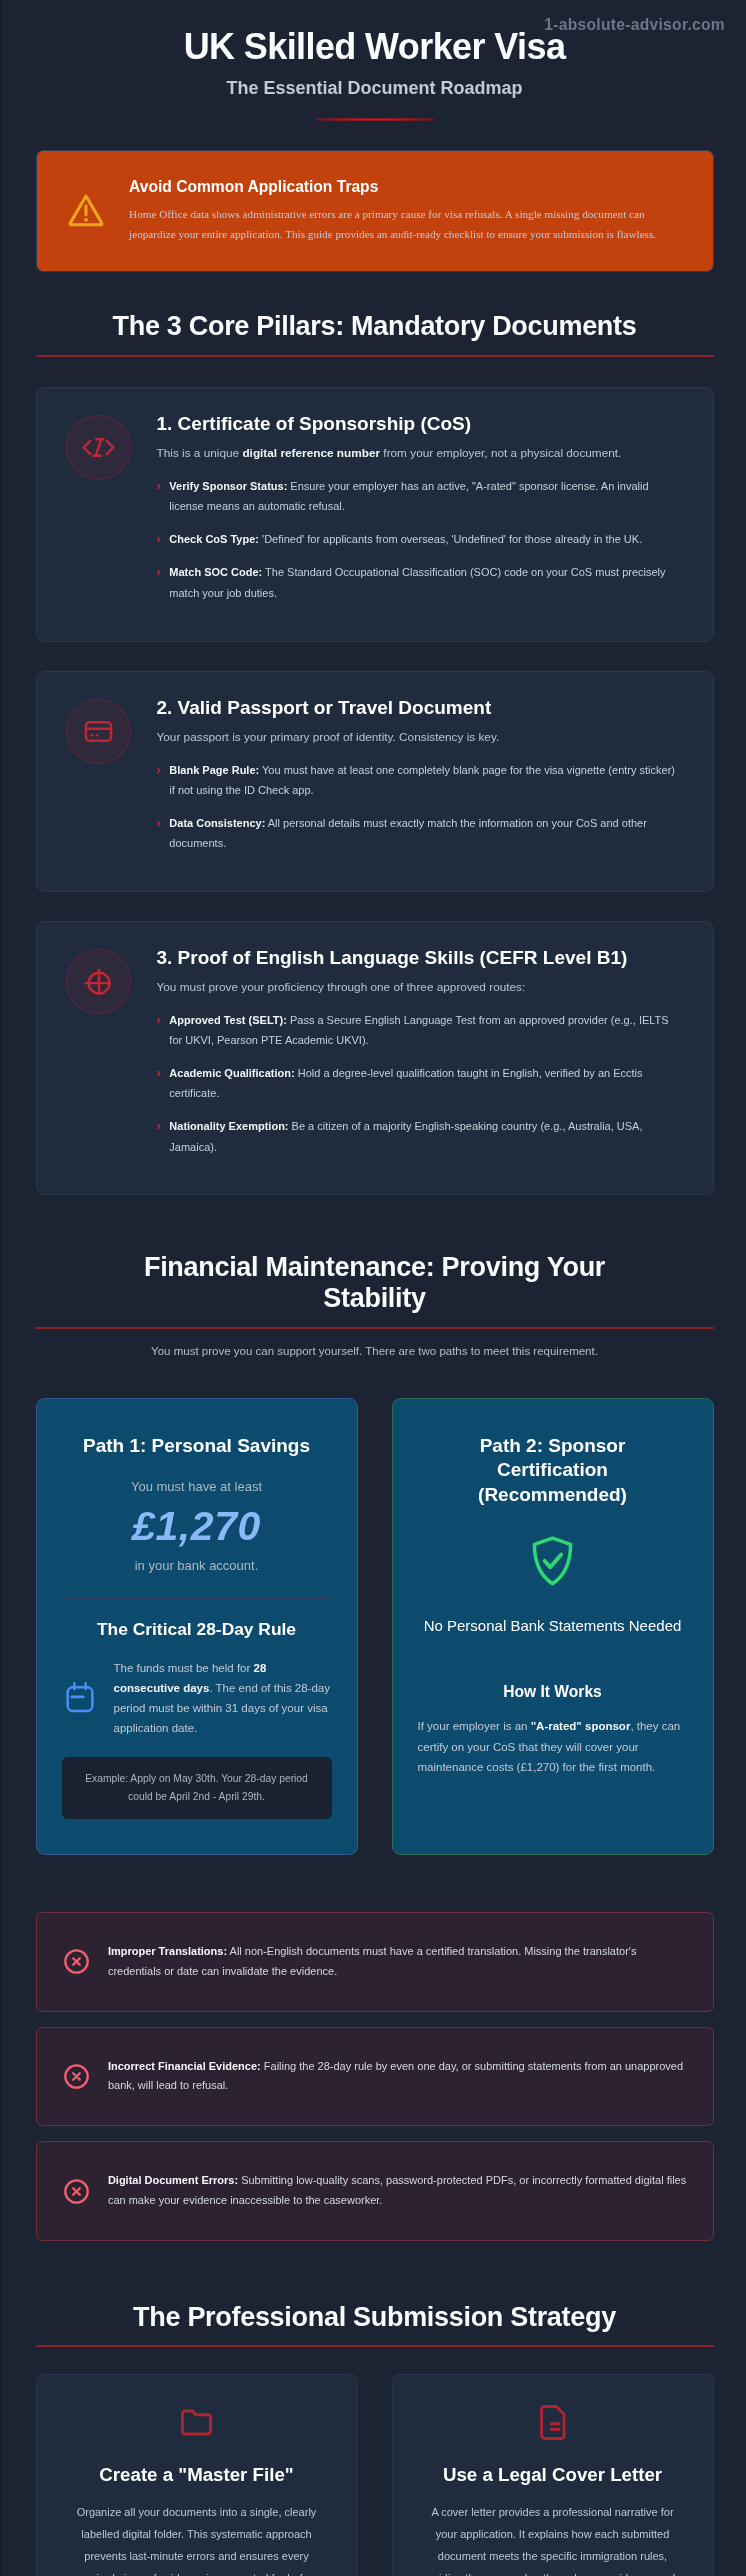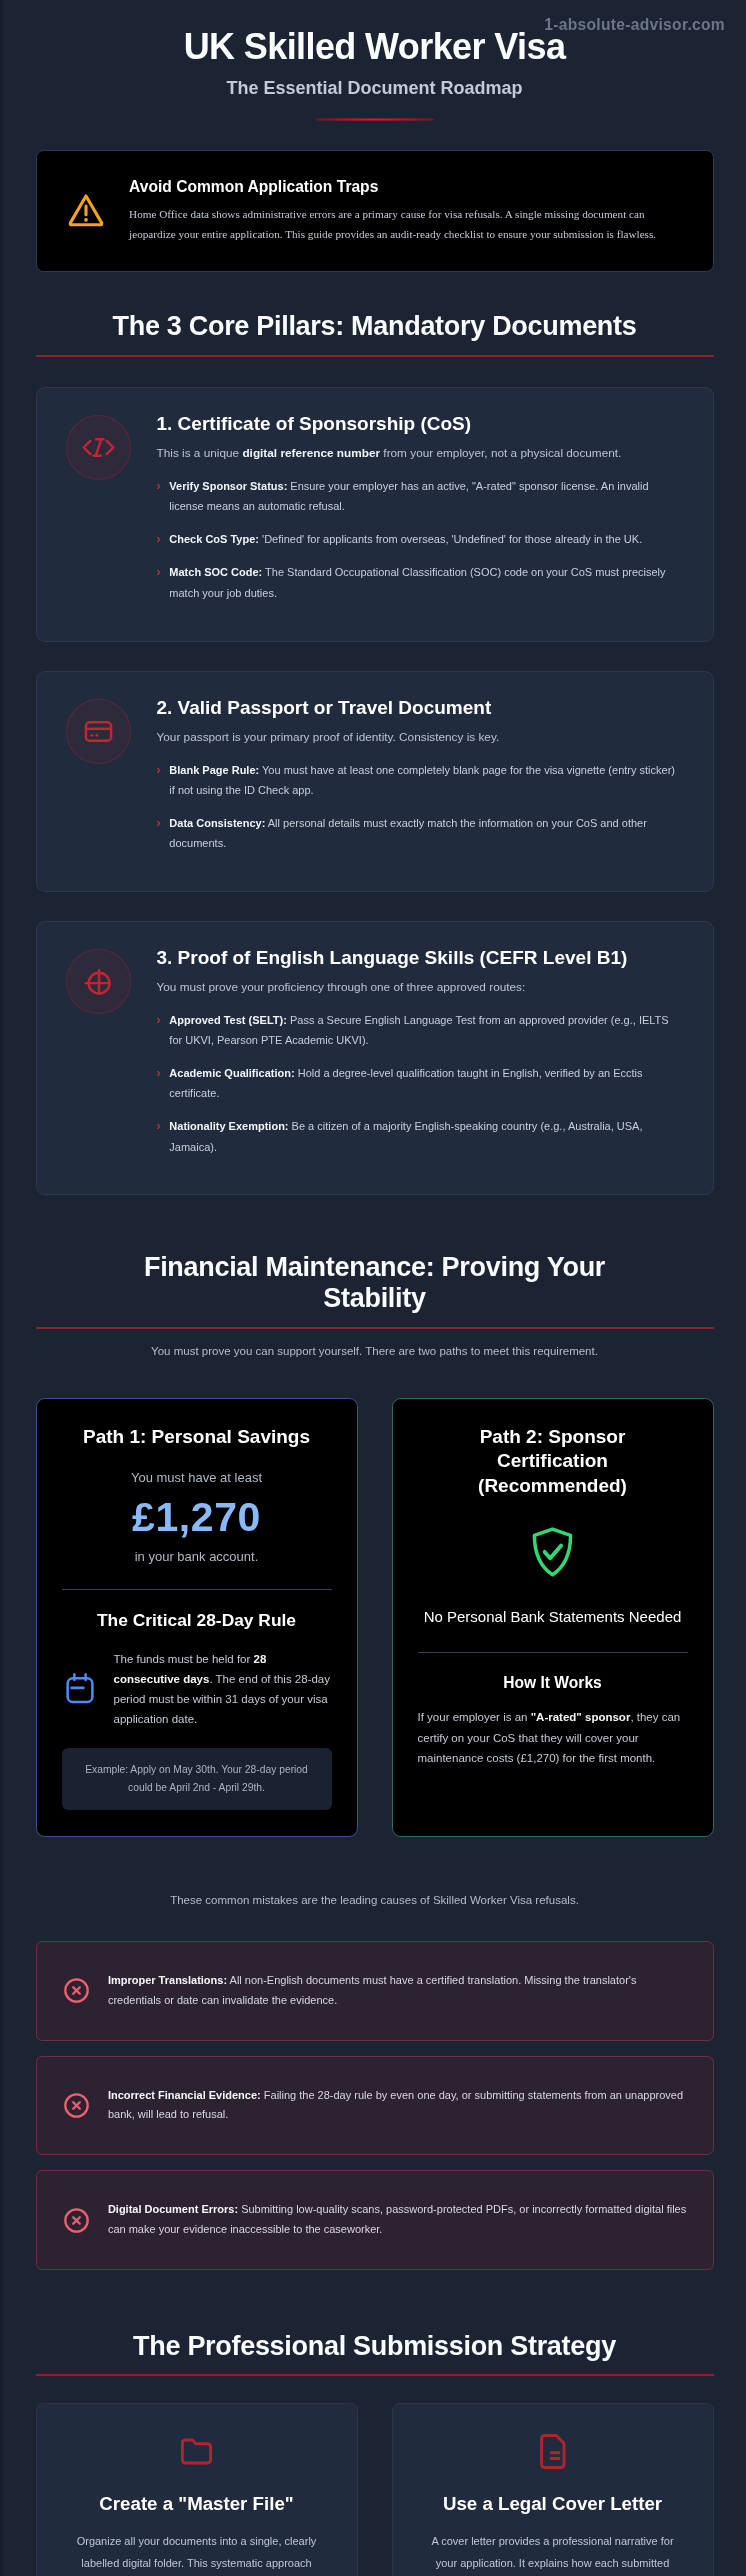--- a/index.html
+++ b/index.html
@@ -32,21 +32,21 @@
   }
   .hero-divider {
     width:118px; height:3.7px; border-radius:1.9px;
     margin:18.7px auto 29px auto;
     background:radial-gradient(ellipse at center, #c5232d 0%, #8a161e 55%, rgba(110,16,22,.15) 100%);
   }
 
   
   .warning {
     display:flex; align-items:center; gap:23.6px;
-    background:#000000; border:0.6px solid #2f3d54; border-radius:7.5px;
+    background:#c2410c; border:0.6px solid #2f3d54; border-radius:7.5px;
     padding:25px 29px; min-height:122px; margin-bottom:39px;
   }
   .warning h2 { font-size:15.6px; font-weight:bold; color:#ffffff; margin-bottom:8.7px; }
   .warning p { font-size:11.2px; line-height:1.75; color:#c2cad6;font-family:Liberation Serif, serif; }
 
   
   .section-h {
     text-align:center; font-size:27px; font-weight:bold; color:#fafbfd;
     letter-spacing:-0.3px; line-height:1.15;
   }
@@ -69,26 +69,26 @@
   .pillar .intro { font-size:11.8px; color:#bac3d0; margin-bottom:16px; }
   .pillar .intro strong { color:#f2f5f9; }
   .bullets { list-style:none; }
   .bullet { display:flex; gap:8.7px; margin-bottom:12.4px; }
   .chev { color:#c92a35; font-weight:bold; font-size:12.4px; line-height:1.7; }
   .bullet p { font-size:11px; line-height:1.85; color:#c7cfdb; }
   .bullet strong { color:#f3f6fa; }
 
   
   .paths { display:grid; grid-template-columns:1fr 1fr; gap:34px; margin-top:41px; margin-bottom:57px; }
-  .path-card { border-radius:8.7px; padding:26px 25px; background:#000000; }
+  .path-card { border-radius:8.7px; padding:35px 25px; background:#0c4a6e; }
   .path-1 { border:0.6px solid #35568e; }
   .path-2 { border:0.6px solid #2f6e55; }
   .path-card h3 { text-align:center; font-size:19px; font-weight:bold; color:#ffffff; line-height:1.3; }
   .savings-lead { text-align:center; font-size:13px; color:#aeb8c6; margin-top:21px; }
-  .amount { text-align:center; font-size:41px; font-weight:bold; color:#8ab9f8; margin-top:8.7px; letter-spacing:0.6px; }
+  .amount { text-align:center; font-size:41px; font-weight:bold; color:#8ab9f8; margin-top:8.7px; letter-spacing:0.6px;font-style:italic; }
   .amount-caption { text-align:center; font-size:13px; color:#aeb8c6; margin-top:7.5px; }
   .path-hr { border:none; height:0.6px; background:#33415a; margin:25px 0 21px 0; }
   .rule-title { text-align:center; font-size:17.4px; font-weight:bold; color:#ffffff; margin-bottom:17.4px; }
   .rule-row { display:flex; gap:16px; align-items:center; }
   .rule-row p { font-size:11.5px; line-height:1.75; color:#c2cad6; }
   .rule-row strong { color:#f3f6fa; }
   .example-box {
     margin-top:18.7px; background:#1a2231; border-radius:6.2px; padding:13.7px 17.4px;
     text-align:center; font-size:10.3px; line-height:1.7; color:#aab3c1;
   }
@@ -273,21 +273,20 @@
             <polyline points="22 33 29 41 43 25" fill="none" stroke="#2fd873" stroke-width="5" stroke-linecap="round" stroke-linejoin="round"></polyline>
           </svg>
         </div>
         <div class="badge-line" style="max-width:261px;margin:0 auto;">No Personal Bank Statements Needed</div>
         <hr class="path-hr">
         <div class="how-title">How It Works</div>
         <p class="how-text"><span>If your employer is an </span><strong>"A-rated" sponsor</strong><span>, they can certify on your CoS that they will cover your maintenance costs (£1,270) for the first month.</span></p>
       </div>
     </div>
 
-    <p class="section-sub" style="margin-top:17.4px;">These common mistakes are the leading causes of Skilled Worker Visa refusals.</p>
 
     <div class="pitfalls-block">
       <div class="pitfall">
         <span>
           <svg width="29" height="29" viewBox="0 0 44 44">
             <circle cx="22" cy="22" r="17" fill="none" stroke="#ef5f6e" stroke-width="3.5"></circle>
             <line x1="17" y1="17" x2="27" y2="27" stroke="#ef5f6e" stroke-width="3.5" stroke-linecap="round"></line>
             <line x1="27" y1="17" x2="17" y2="27" stroke="#ef5f6e" stroke-width="3.5" stroke-linecap="round"></line>
           </svg>
         </span>

